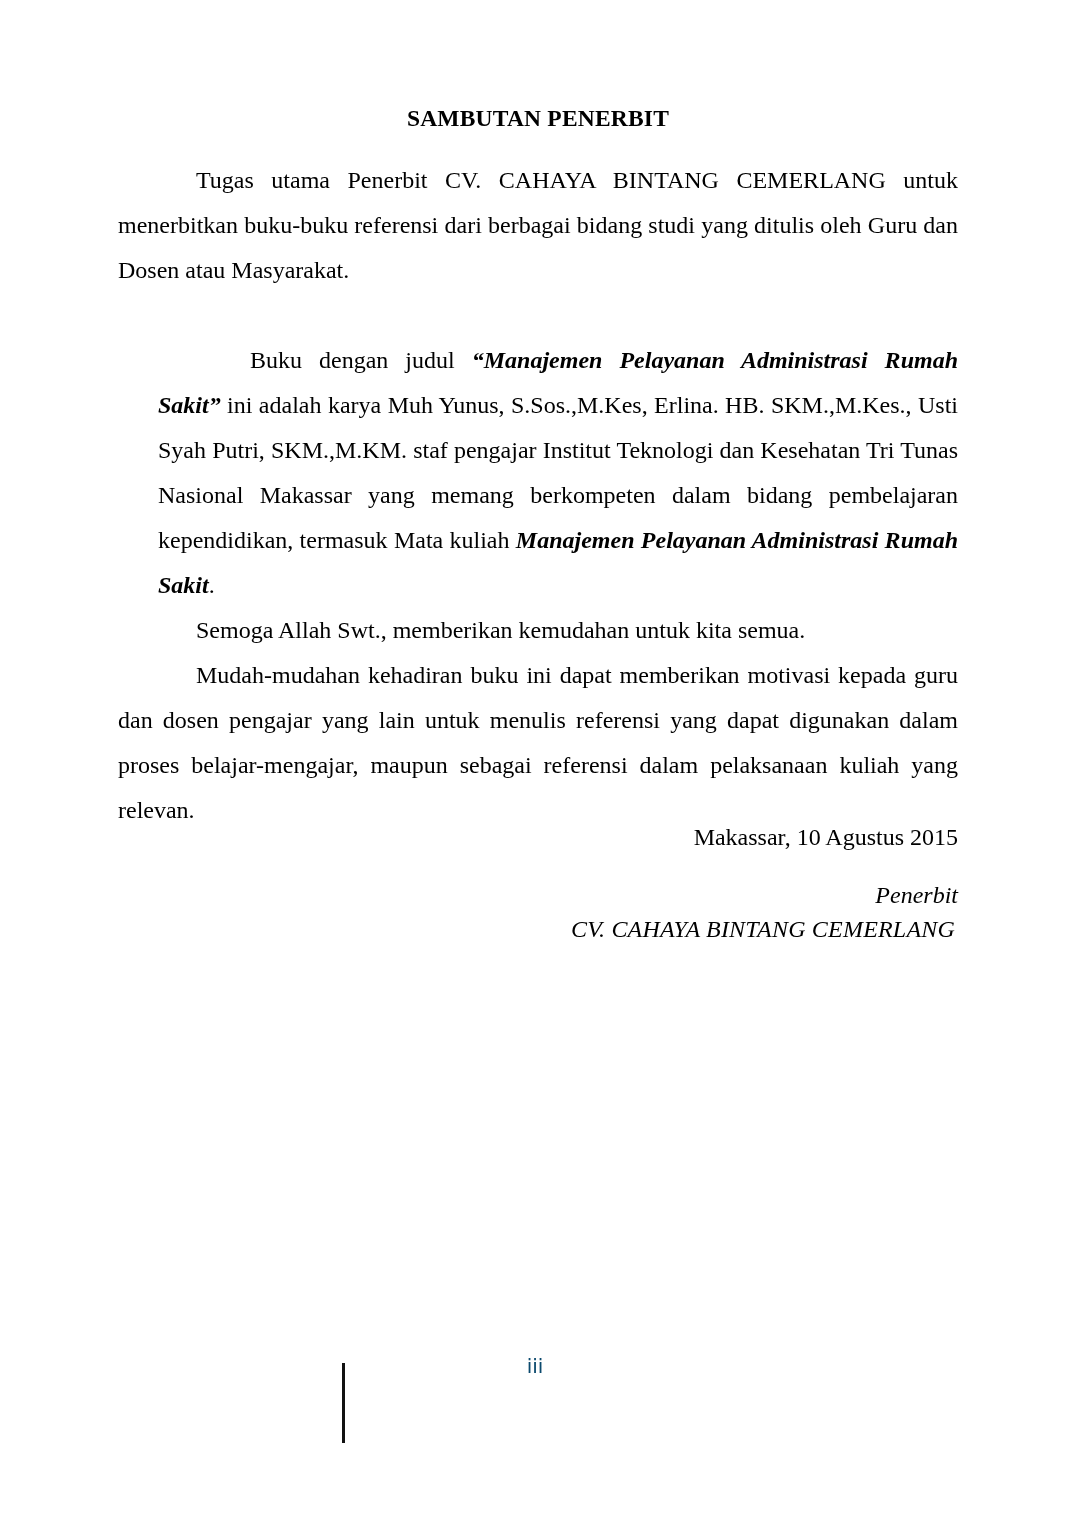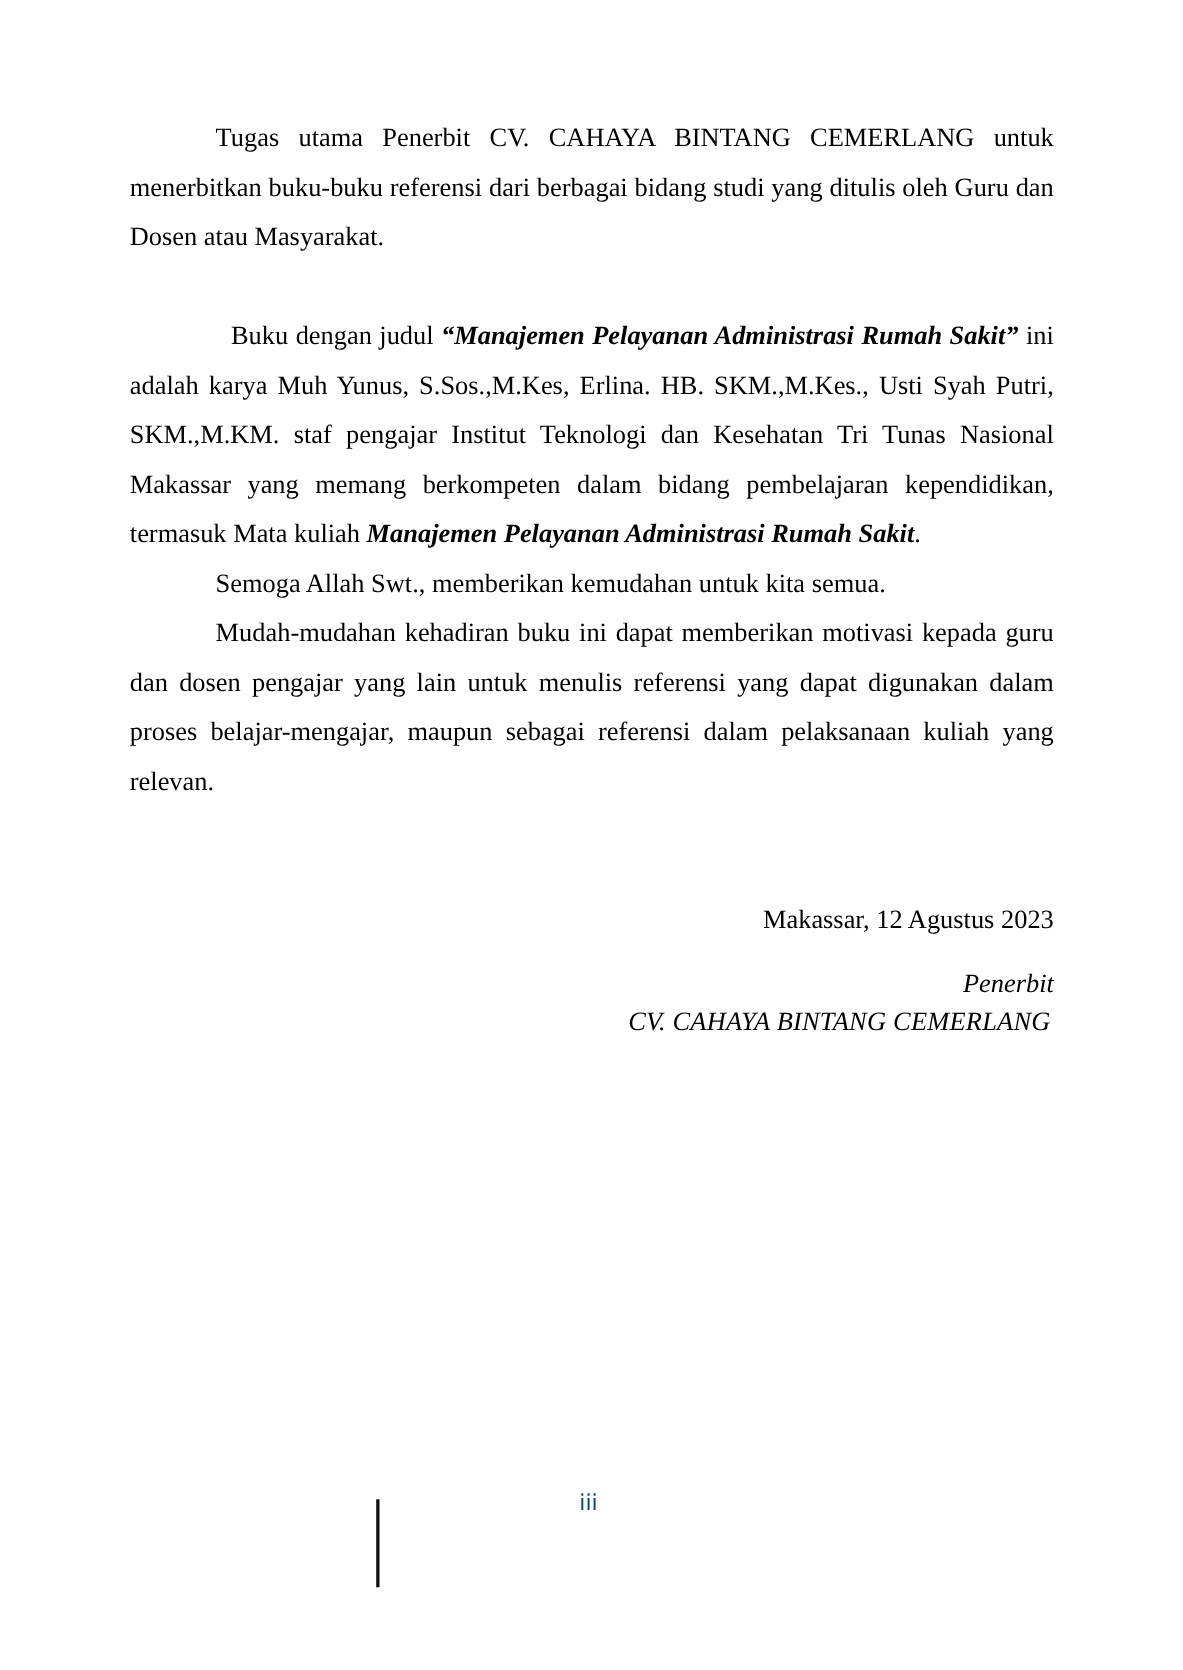--- a/index.html
+++ b/index.html
@@ -43,21 +43,21 @@
   p.para {
     margin: 0 0 0 0;
     font-size: 24px;
     line-height: 45px;
     text-align: justify;
     text-justify: inter-word;
     hyphens: none;
   }
 
   p.para.indent-1 { text-indent: 78px; }
-  p.para.indent-2 { text-indent: 92px; }
+  p.para.indent-2 { text-indent: 92px; margin-left: 40px; }
 
   p.gap-before { margin-top: 45px; }
 
   .bi {
     font-weight: bold;
     font-style: italic;
   }
   .roman { font-style: normal; font-weight: normal; }
 
   
@@ -130,33 +130,34 @@
     color: #0c4a6e;
   }
 </style>
 </head>
 <body>
 
 <div class="page">
 
   <div class="content">
 
+    <h1 class="doc-title">SAMBUTAN PENERBIT</h1>
 
     <p class="para indent-1">Tugas utama Penerbit CV. CAHAYA BINTANG CEMERLANG untuk menerbitkan buku-buku referensi dari berbagai bidang studi yang ditulis oleh Guru dan Dosen atau Masyarakat.</p>
 
     <p class="para indent-2 gap-before"><span>Buku dengan judul </span><span class="bi">“</span><span class="bi">Manajemen Pelayanan Administrasi Rumah Sakit</span><span class="bi">”</span><span> ini adalah karya Muh Yunus, S.Sos.,M.Kes, Erlina. HB. SKM.,M.Kes., Usti Syah Putri, SKM.,M.KM. staf pengajar  Institut Teknologi dan Kesehatan Tri Tunas Nasional Makassar yang memang berkompeten dalam bidang pembelajaran kependidikan, termasuk Mata kuliah </span><span class="bi">Manajemen Pelayanan Administrasi Rumah Sakit</span><span class="roman">.</span></p>
 
     <p class="para indent-1">Semoga Allah Swt., memberikan kemudahan untuk kita semua.</p>
 
     <p class="para indent-1">Mudah-mudahan kehadiran buku ini dapat memberikan motivasi kepada guru dan dosen pengajar yang lain untuk menulis referensi yang dapat digunakan dalam proses belajar-mengajar, maupun sebagai referensi dalam pelaksanaan kuliah yang relevan.</p>
 
   </div>
 
   <div class="sign-block">
-    <p class="sign-date">Makassar, 12 Agustus  2023</p>
+    <p class="sign-date">Makassar, 10 Agustus  2015</p>
     <p class="sign-publisher-label">Penerbit</p>
     <p class="sign-publisher-name">CV. CAHAYA BINTANG CEMERLANG</p>
   </div>
 
   <div class="footer">
     <div class="footer-rule"></div>
     <div class="page-number">iii</div>
   </div>
 
 </div>

